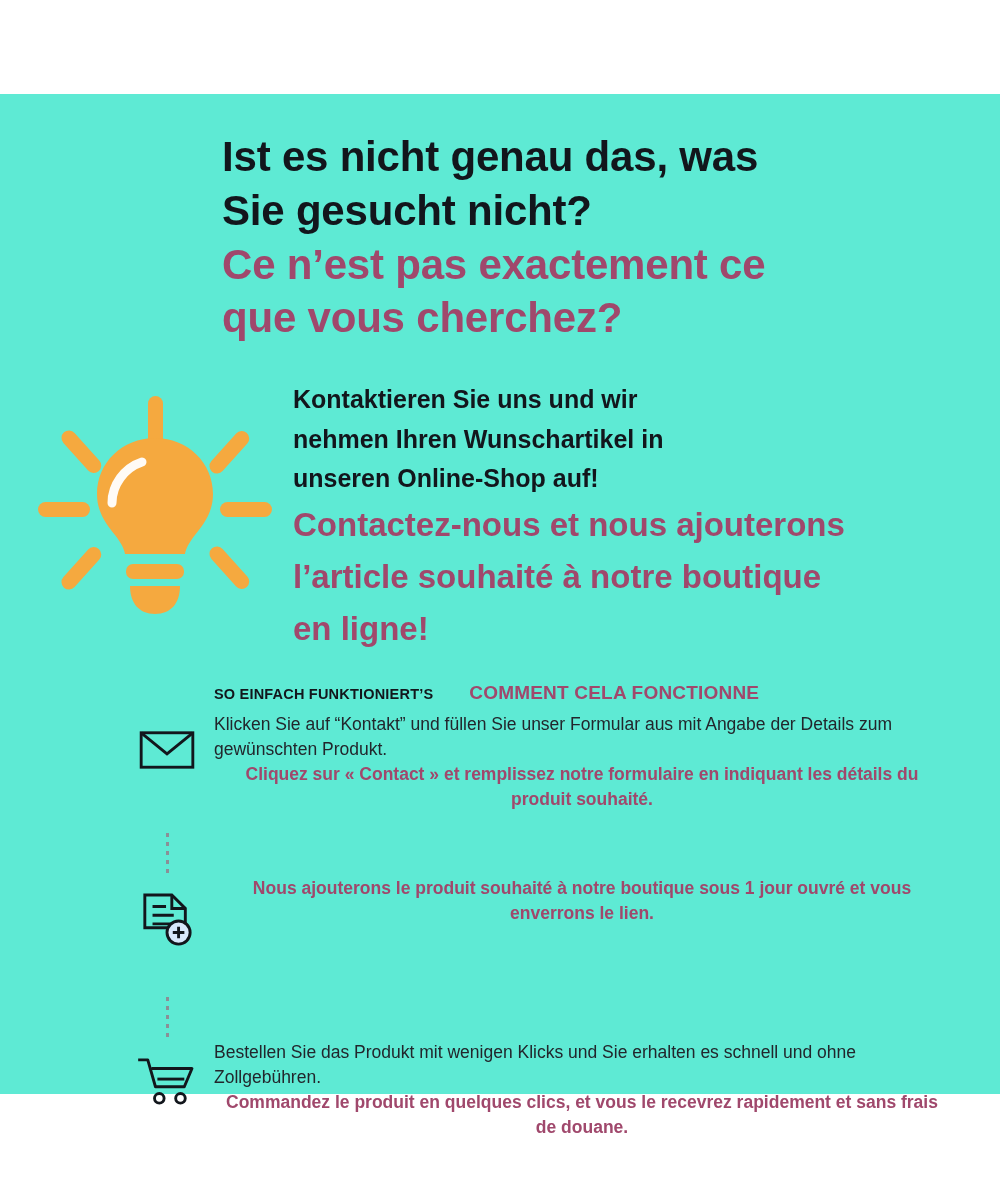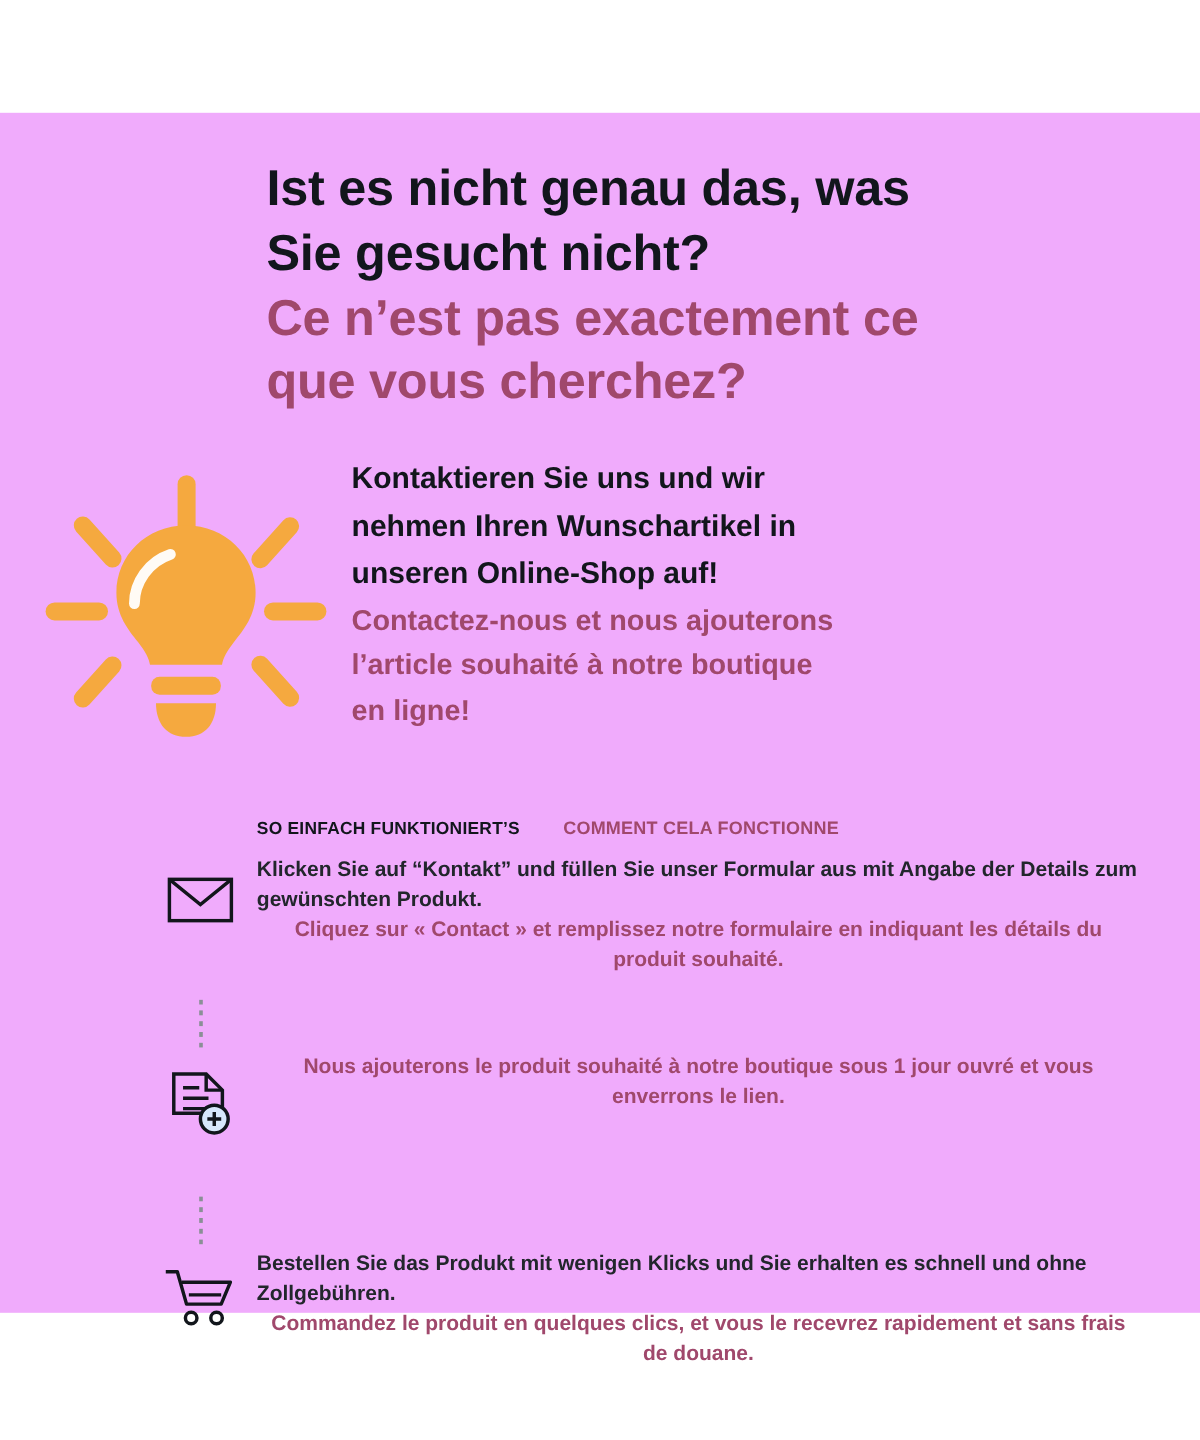--- a/index.html
+++ b/index.html
@@ -20,21 +20,21 @@
     height: 1200px;
     background: #ffffff;
   }
 
   .banner {
     position: absolute;
     left: 0;
     top: 94px;
     width: 1000px;
     height: 1000px;
-    background: #f0abfc;
+    background: #5eead4;
   }
 
   
   .headline {
     position: absolute;
     left: 222px;
     top: 36px;
     width: 720px;
   }
   .headline .de {
@@ -62,21 +62,21 @@
     width: 610px;
   }
   .intro .de {
     font-size: 25px;
     font-weight: 700;
     line-height: 1.58;
     color: #12161c;
     margin: 0;
   }
   .intro .fr {
-    font-size: 24px;
+    font-size: 33px;
     font-weight: 600;
     line-height: 1.58;
     color: #a0486c;
     margin: 0;
   }
 
   .bulb {
     position: absolute;
     left: 34px;
     top: 296px;
@@ -93,21 +93,21 @@
     align-items: baseline;
     gap: 36px;
   }
   .steps-head .de {
     font-size: 14.5px;
     font-weight: 700;
     color: #12161c;
     letter-spacing: 0.2px;
   }
   .steps-head .fr {
-    font-size: 15px;
+    font-size: 19px;
     font-weight: 600;
     color: #a0486c;
     letter-spacing: 0.2px;
   }
 
   .steps {
     position: absolute;
     left: 120px;
     top: 618px;
     width: 830px;
@@ -124,21 +124,21 @@
     display: flex;
     justify-content: center;
     padding-top: 16px;
   }
   .step-text {
     flex: 1 1 auto;
     padding-top: 0;
   }
   .step-text .de {
     font-size: 17.5px;
-    font-weight: 700;
+    font-weight: 400;
     line-height: 1.42;
     color: #22262c;
     margin: 0;
   }
   .step-text .fr {
     font-size: 17.5px;
     font-weight: 700;
     line-height: 1.42;
     color: #a0486c;
     margin: 0;

